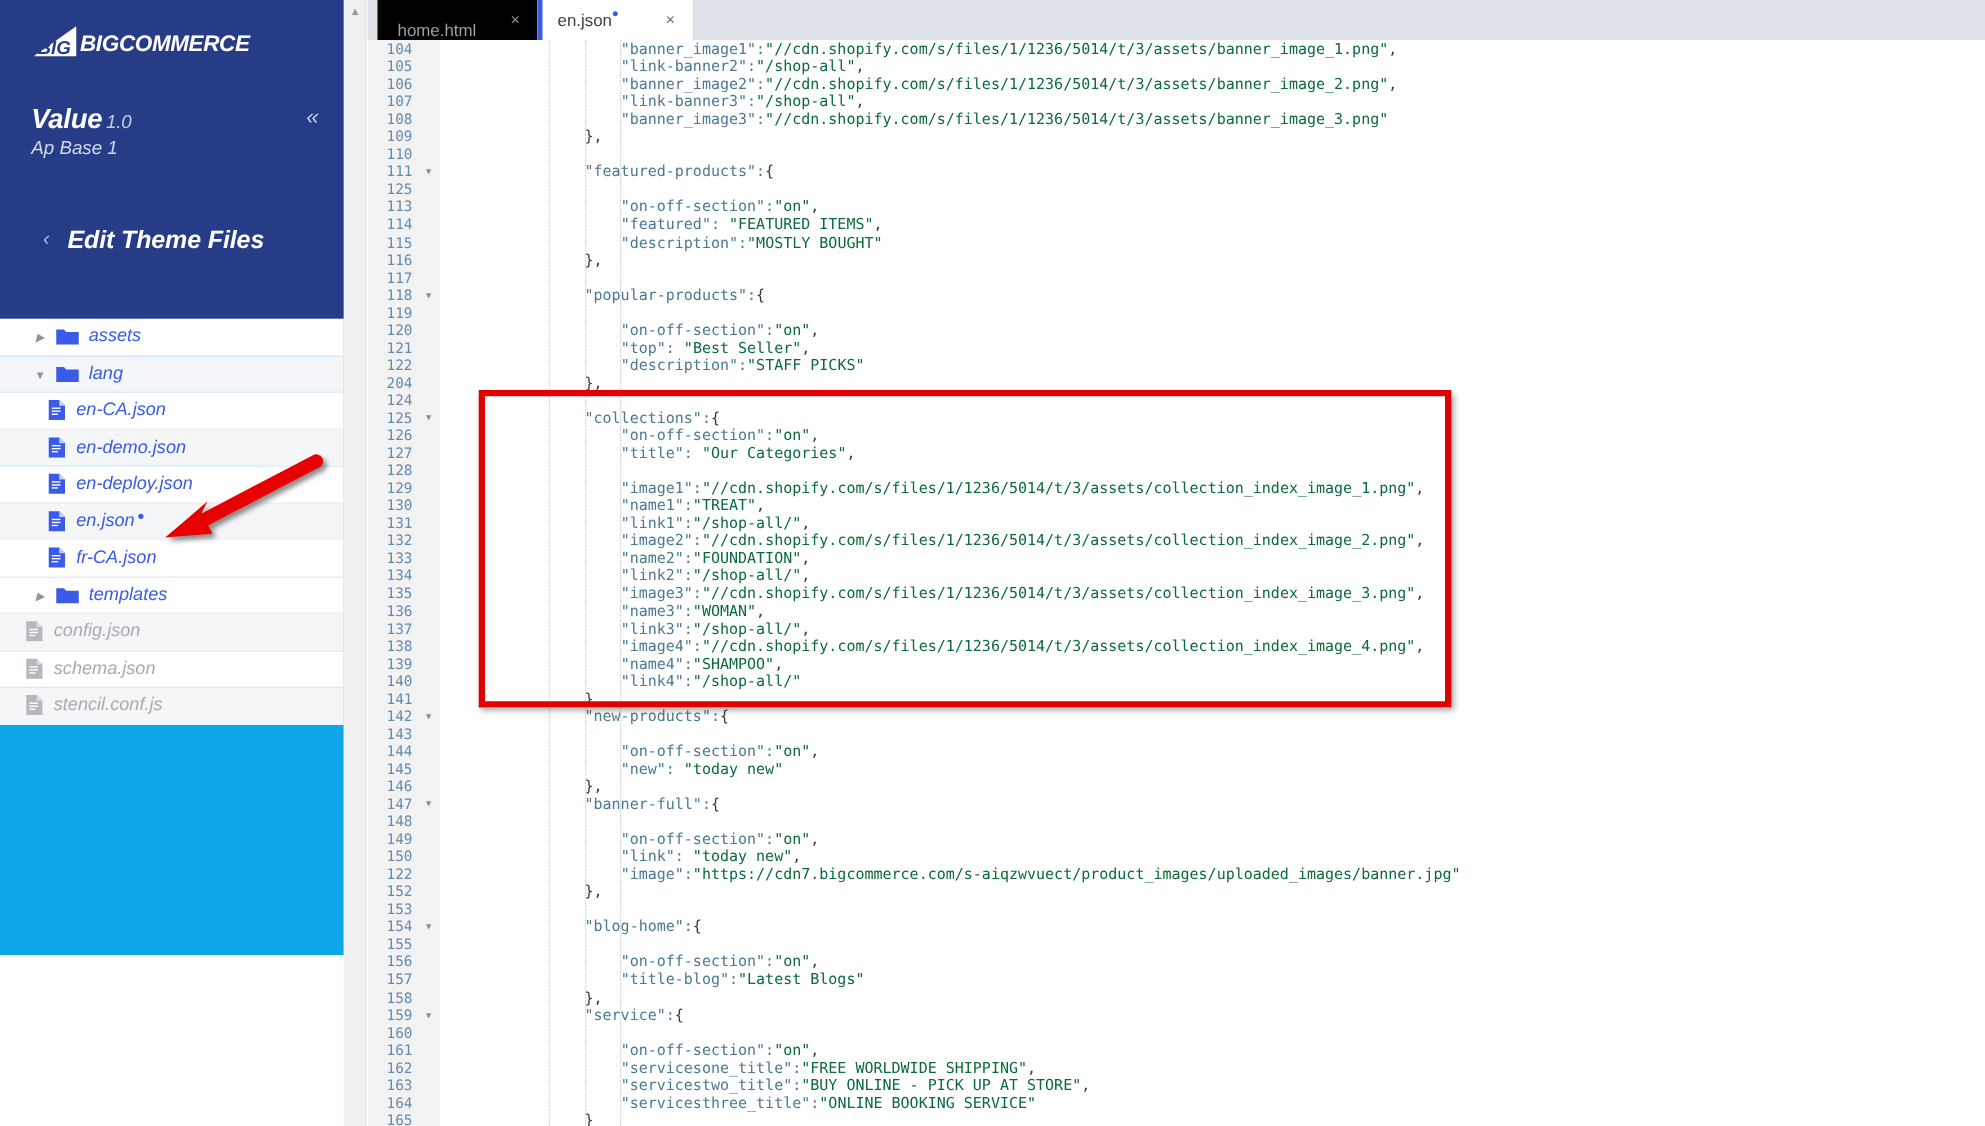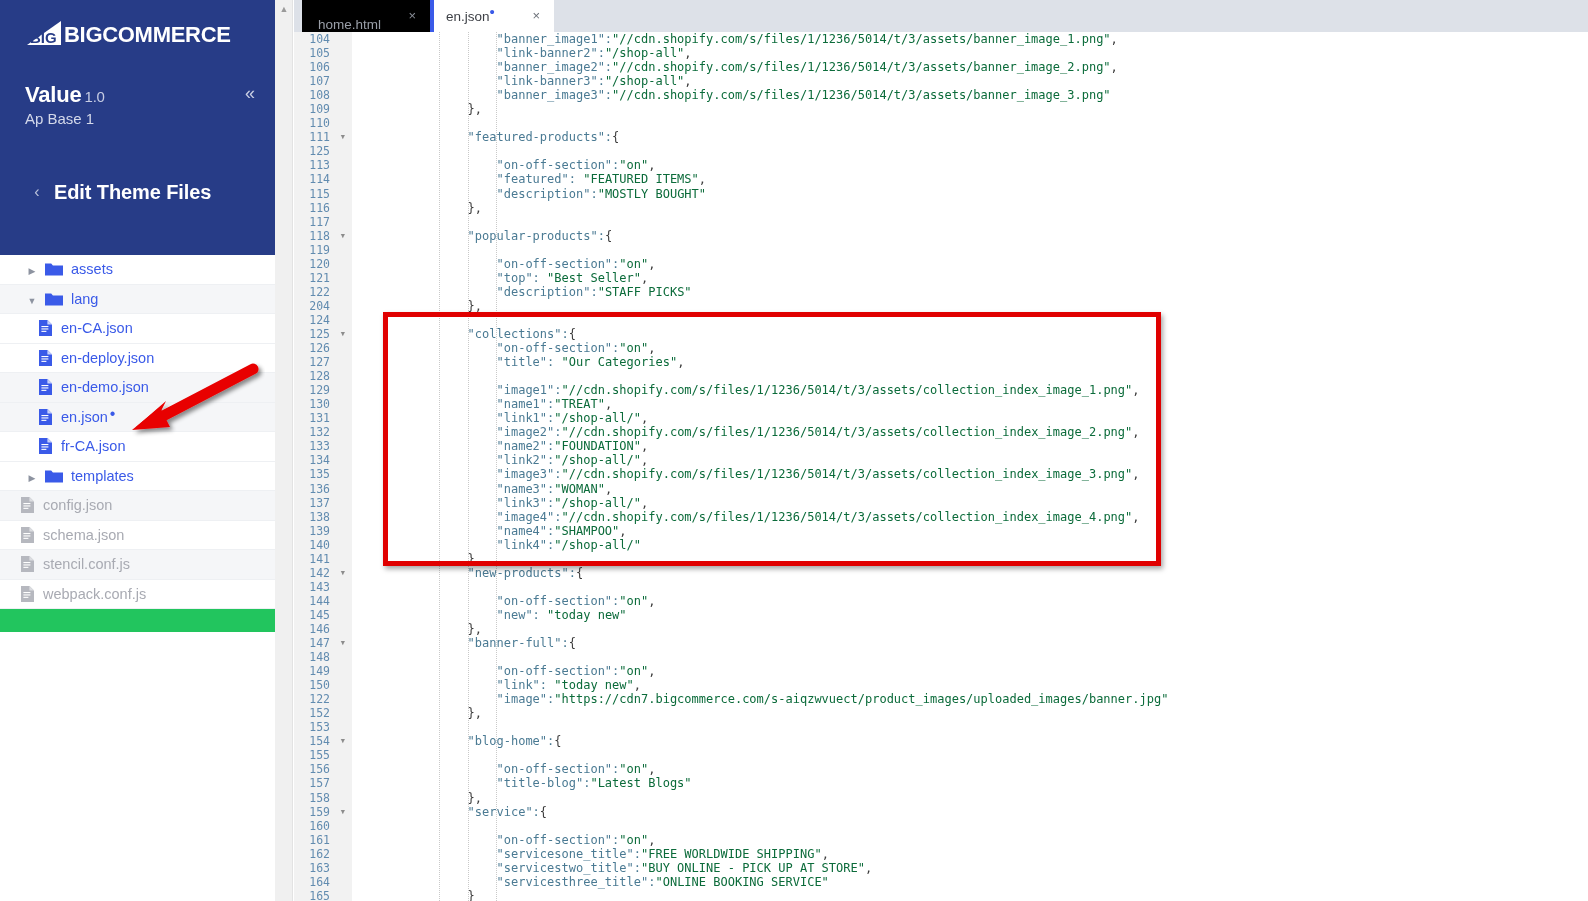--- a/index.html
+++ b/index.html
@@ -8,41 +8,42 @@
     width: 1588px; height: 901px;
     overflow: hidden;
     background: #ffffff;
     font-family: "Liberation Sans", sans-serif;
   }
   #app { position: relative; width: 1588px; height: 901px; }
 
   
   #sidebar {
     position: absolute; left: 0; top: 0;
-    width: 275px; height: 632px;
-    background: #22c55e;
+    width: 275px; height: 764px;
+    background: #0ea5e9;
+    font-style: italic;
   }
   .sb-head {
     position: absolute; left: 0; top: 0;
     width: 275px; height: 255px;
     background: #273c87;
   }
   .logo {
     position: absolute; left: 25px; top: 15px;
     display: flex; align-items: flex-end; height: 32px;
   }
   .logo-mark {
     position: relative;
     width: 38px; height: 28px;
     margin-right: 1px;
   }
   .logo-mark svg { display: block; }
   .logo-word {
     color: #ffffff;
-    font-size: 22px;
+    font-size: 18px;
     font-weight: bold;
     letter-spacing: -0.3px;
     line-height: 22px;
     margin-bottom: 1px;
   }
   .theme-name {
     position: absolute; left: 25px; top: 82px;
     color: #ffffff;
     font-size: 22px; font-weight: bold;
     letter-spacing: -0.2px;
@@ -272,43 +273,43 @@
           <span class="tw" style="width: 0px;"></span>
           <span class="file-ico"><svg width="15" height="18" viewBox="0 0 15 18">
               <path d="M1 1h8.5L14 5.5V17H1z" fill="#3a5ae8"></path>
               <path d="M9.4 1 14 5.6H9.4z" fill="#c7d0fb"></path>
               <rect x="3.4" y="7" width="7" height="1.1" fill="#ffffff"></rect>
               <rect x="3.4" y="9.4" width="7" height="1.1" fill="#ffffff"></rect>
               <rect x="3.4" y="11.8" width="5" height="1.1" fill="#ffffff"></rect>
             </svg></span>
           <span class="tname">en-CA.json</span>
         </div>
+        <div class="trow alt">
+          <span style="flex: 0 0 auto; width: 38px;"></span>
+          <span class="tw" style="width: 0px;"></span>
+          <span class="file-ico"><svg width="15" height="18" viewBox="0 0 15 18">
+              <path d="M1 1h8.5L14 5.5V17H1z" fill="#3a5ae8"></path>
+              <path d="M9.4 1 14 5.6H9.4z" fill="#c7d0fb"></path>
+              <rect x="3.4" y="7" width="7" height="1.1" fill="#ffffff"></rect>
+              <rect x="3.4" y="9.4" width="7" height="1.1" fill="#ffffff"></rect>
+              <rect x="3.4" y="11.8" width="5" height="1.1" fill="#ffffff"></rect>
+            </svg></span>
+          <span class="tname">en-demo.json</span>
+        </div>
         <div class="trow white">
           <span style="flex: 0 0 auto; width: 38px;"></span>
           <span class="tw" style="width: 0px;"></span>
           <span class="file-ico"><svg width="15" height="18" viewBox="0 0 15 18">
               <path d="M1 1h8.5L14 5.5V17H1z" fill="#3a5ae8"></path>
               <path d="M9.4 1 14 5.6H9.4z" fill="#c7d0fb"></path>
               <rect x="3.4" y="7" width="7" height="1.1" fill="#ffffff"></rect>
               <rect x="3.4" y="9.4" width="7" height="1.1" fill="#ffffff"></rect>
               <rect x="3.4" y="11.8" width="5" height="1.1" fill="#ffffff"></rect>
             </svg></span>
           <span class="tname">en-deploy.json</span>
-        </div>
-        <div class="trow alt">
-          <span style="flex: 0 0 auto; width: 38px;"></span>
-          <span class="tw" style="width: 0px;"></span>
-          <span class="file-ico"><svg width="15" height="18" viewBox="0 0 15 18">
-              <path d="M1 1h8.5L14 5.5V17H1z" fill="#3a5ae8"></path>
-              <path d="M9.4 1 14 5.6H9.4z" fill="#c7d0fb"></path>
-              <rect x="3.4" y="7" width="7" height="1.1" fill="#ffffff"></rect>
-              <rect x="3.4" y="9.4" width="7" height="1.1" fill="#ffffff"></rect>
-              <rect x="3.4" y="11.8" width="5" height="1.1" fill="#ffffff"></rect>
-            </svg></span>
-          <span class="tname">en-demo.json</span>
         </div>
         <div class="trow alt">
           <span style="flex: 0 0 auto; width: 38px;"></span>
           <span class="tw" style="width: 0px;"></span>
           <span class="file-ico"><svg width="15" height="18" viewBox="0 0 15 18">
               <path d="M1 1h8.5L14 5.5V17H1z" fill="#3a5ae8"></path>
               <path d="M9.4 1 14 5.6H9.4z" fill="#c7d0fb"></path>
               <rect x="3.4" y="7" width="7" height="1.1" fill="#ffffff"></rect>
               <rect x="3.4" y="9.4" width="7" height="1.1" fill="#ffffff"></rect>
               <rect x="3.4" y="11.8" width="5" height="1.1" fill="#ffffff"></rect>
@@ -364,32 +365,20 @@
           <span style="flex: 0 0 auto; width: 20px;"></span>
           <span class="tw" style="width: 0px;"></span>
           <span class="file-ico"><svg width="15" height="18" viewBox="0 0 15 18">
               <path d="M1 1h8.5L14 5.5V17H1z" fill="#b6b8bf"></path>
               <path d="M9.4 1 14 5.6H9.4z" fill="#dcdde1"></path>
               <rect x="3.4" y="7" width="7" height="1.1" fill="#ffffff"></rect>
               <rect x="3.4" y="9.4" width="7" height="1.1" fill="#ffffff"></rect>
               <rect x="3.4" y="11.8" width="5" height="1.1" fill="#ffffff"></rect>
             </svg></span>
           <span class="tname muted">stencil.conf.js</span>
-        </div>
-        <div class="trow white">
-          <span style="flex: 0 0 auto; width: 20px;"></span>
-          <span class="tw" style="width: 0px;"></span>
-          <span class="file-ico"><svg width="15" height="18" viewBox="0 0 15 18">
-              <path d="M1 1h8.5L14 5.5V17H1z" fill="#b6b8bf"></path>
-              <path d="M9.4 1 14 5.6H9.4z" fill="#dcdde1"></path>
-              <rect x="3.4" y="7" width="7" height="1.1" fill="#ffffff"></rect>
-              <rect x="3.4" y="9.4" width="7" height="1.1" fill="#ffffff"></rect>
-              <rect x="3.4" y="11.8" width="5" height="1.1" fill="#ffffff"></rect>
-            </svg></span>
-          <span class="tname muted">webpack.conf.js</span>
         </div>
       </div>
   </div>
 
   <div id="vstrip">
     <div class="up">▲</div>
   </div>
 
   <div id="editor">
 

